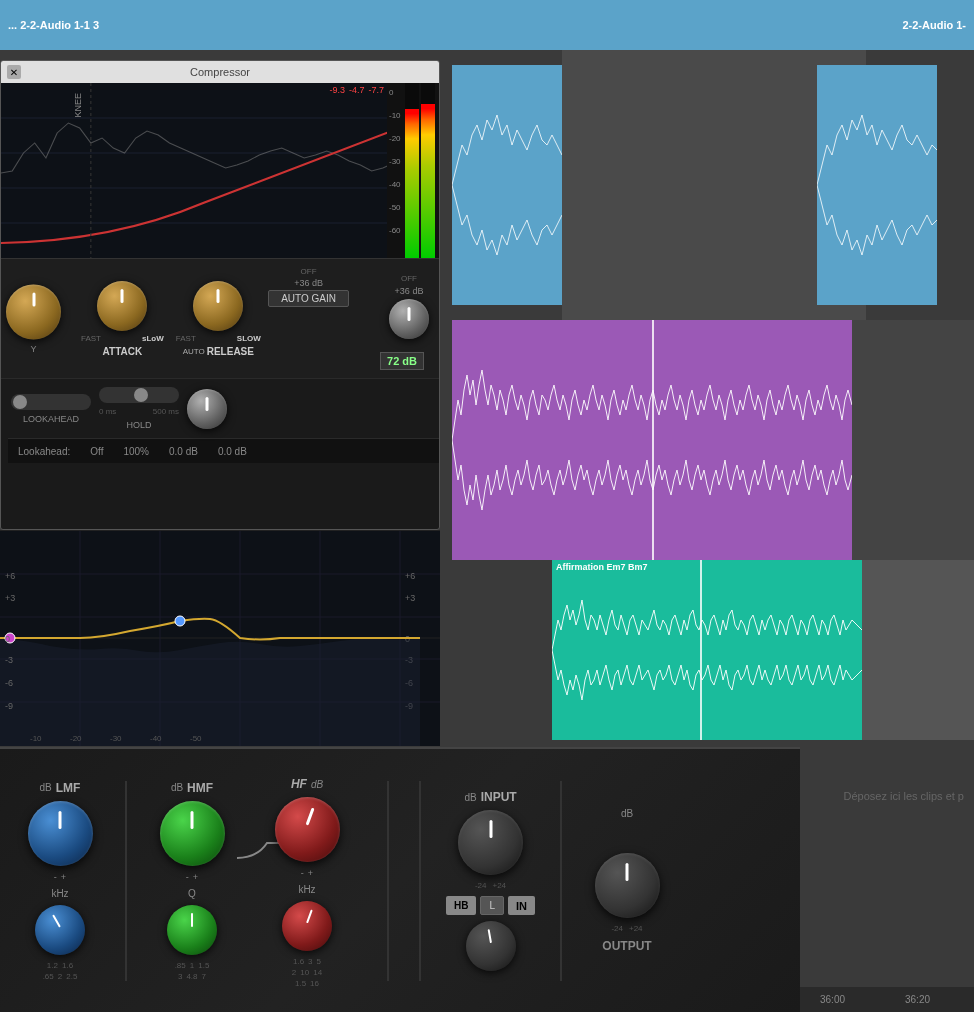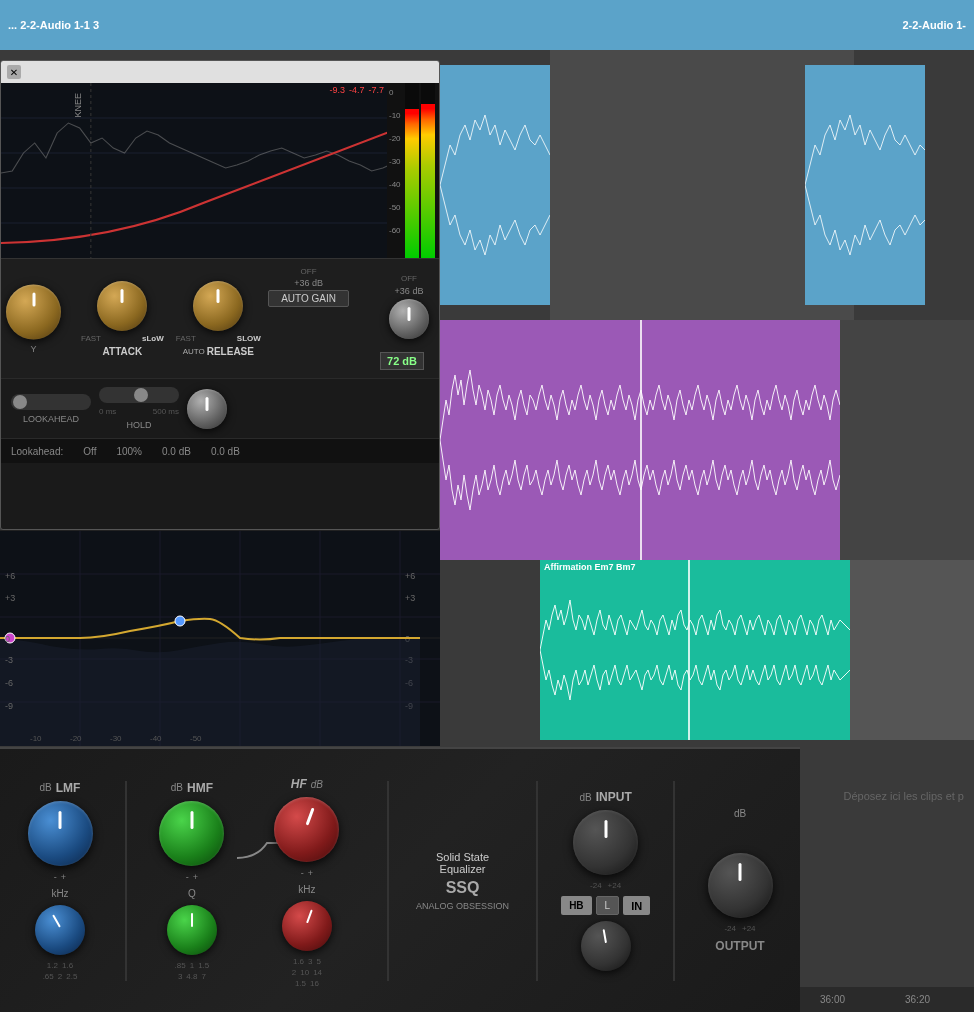--- a/index.html
+++ b/index.html
@@ -261,27 +261,28 @@
     .comp-status {
       background: #111;
       height: 25px;
       display: flex;
       align-items: center;
       padding: 4px 10px;
       gap: 20px;
       border-top: 1px solid #2a2a2a;
       font-size: 10px;
       color: #888;
+      margin-left: 7px;
     }
 
     
     .daw-tracks {
       position: absolute;
       top: 50px;
-      left: 440px;
+      left: 452px;
       width: 485px;
       height: 750px;
     }
 
     .clip-blue-1 {
       position: absolute;
       top: 15px;
       left: 0;
       width: 110px;
       height: 240px;
@@ -654,20 +655,21 @@
   <span class="track-title-left">... 2-2-Audio 1-1 3</span>
   <span class="track-title-right">2-2-Audio 1-</span>
 </div>
 
 <div class="plugin-window">
 
   <div class="plugin-title-bar">
     <div style="display:flex;gap:4px;align-items:center;">
       <div class="close-btn">✕</div>
     </div>
+    <div style="flex:1;text-align:center;font-size:11px;color:#444;">Compressor</div>
     <div style="width:14px;"></div>
   </div>
 
 
   <div class="comp-display">
     <svg class="comp-curve" viewBox="0 0 390 175" preserveAspectRatio="none">
 
       <rect width="390" height="175" fill="#0d1117"></rect>
       <line x1="0" y1="35" x2="390" y2="35" stroke="#1a2030" stroke-width="1"></line>
       <line x1="0" y1="70" x2="390" y2="70" stroke="#1a2030" stroke-width="1"></line>
@@ -985,25 +987,20 @@
         </div>
         <div style="display:flex;gap:4px;">
           <span style="color:#555;font-size:8px;">1.5</span>
           <span style="color:#555;font-size:8px;">16</span>
         </div>
       </div>
     </div>
 
     <div class="ssq-separator"></div>
 
-    <div class="ssq-branding">
-      <span style="color:#ccc;font-size:11px;text-align:center;">Solid State Equalizer</span>
-      <span style="color:#aaa;font-size:16px;font-weight:bold;">SSQ</span>
-      <span style="color:#888;font-size:9px;text-align:center;">ANALOG OBSESSION</span>
-    </div>
 
     <div class="ssq-separator"></div>
 
     <div style="display:flex;flex-direction:column;align-items:center;gap:6px;min-width:80px;">
       <div style="display:flex;gap:4px;align-items:center;">
         <span style="color:#888;font-size:10px;">dB</span>
         <span style="color:#aaa;font-size:12px;font-weight:bold;">INPUT</span>
       </div>
       <div class="ssq-knob-dark"></div>
       <div style="display:flex;gap:6px;">

